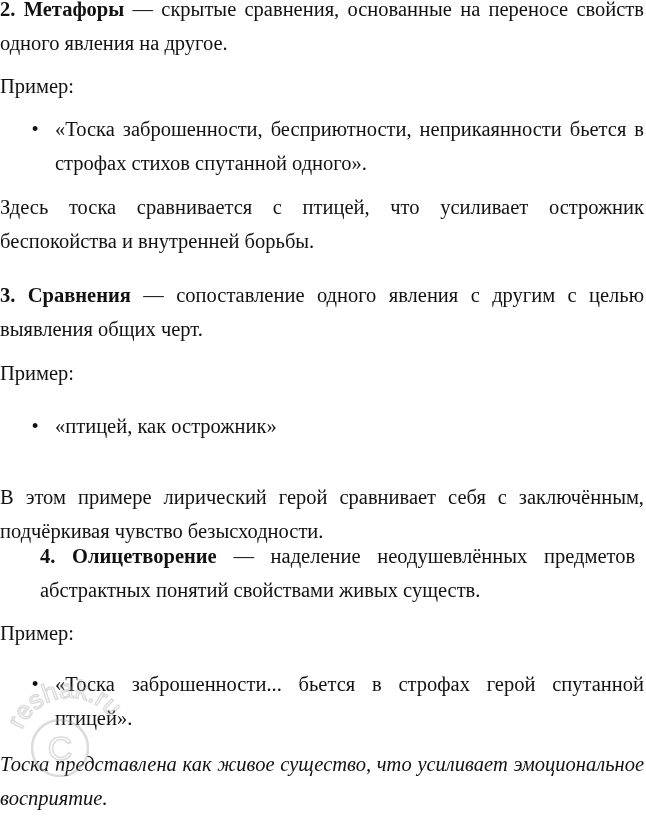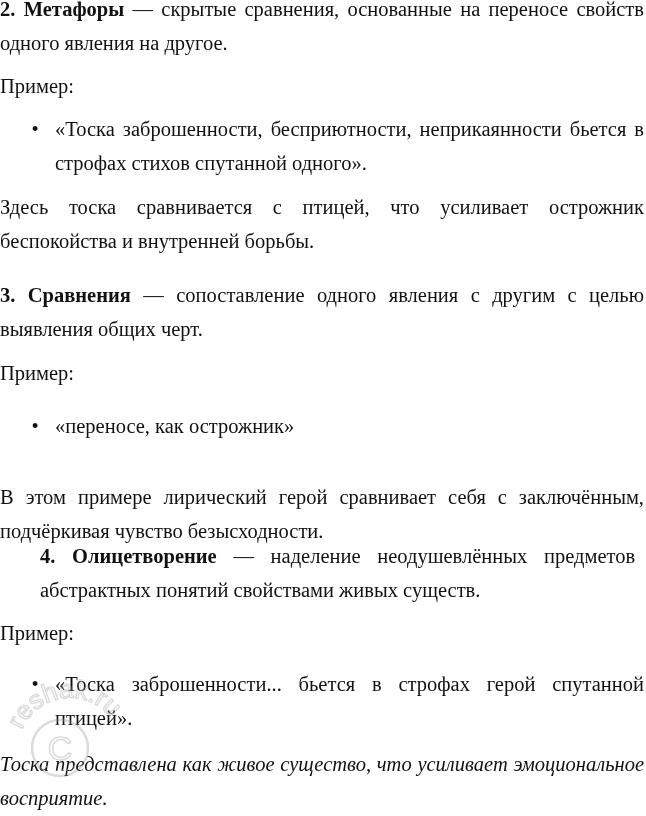--- a/index.html
+++ b/index.html
@@ -68,21 +68,21 @@
 </div>
 
 <p class="block" style="top:190px;">Здесь тоска сравнивается с птицей, что усиливает острожник беспокойства и внутренней борьбы.</p>
 
 <p class="block" style="top:278px;"><b>3.</b> <b>Сравнения</b><span> — сопоставление одного явления с другим с целью выявления общих черт.</span></p>
 
 <p class="block example-label" style="top:356px;">Пример:</p>
 
 <div class="bullet-item" style="top:409px;">
   <span class="bullet-dot">•</span>
-  <span class="bullet-text">«переносе, как острожник»</span>
+  <span class="bullet-text">«птицей, как острожник»</span>
 </div>
 
 <p class="block" style="top:480px;">В этом примере лирический герой сравнивает себя с заключённым, подчёркивая чувство безысходности.</p>
 
 <p class="block" style="top:539px;margin-left:40px;"><b>4.</b> <b>Олицетворение</b><span> — наделение неодушевлённых предметов или абстрактных понятий свойствами живых существ.</span></p>
 
 <p class="block example-label" style="top:616px;">Пример:</p>
 
 <div class="bullet-item" style="top:667px;">
   <span class="bullet-dot">•</span>

